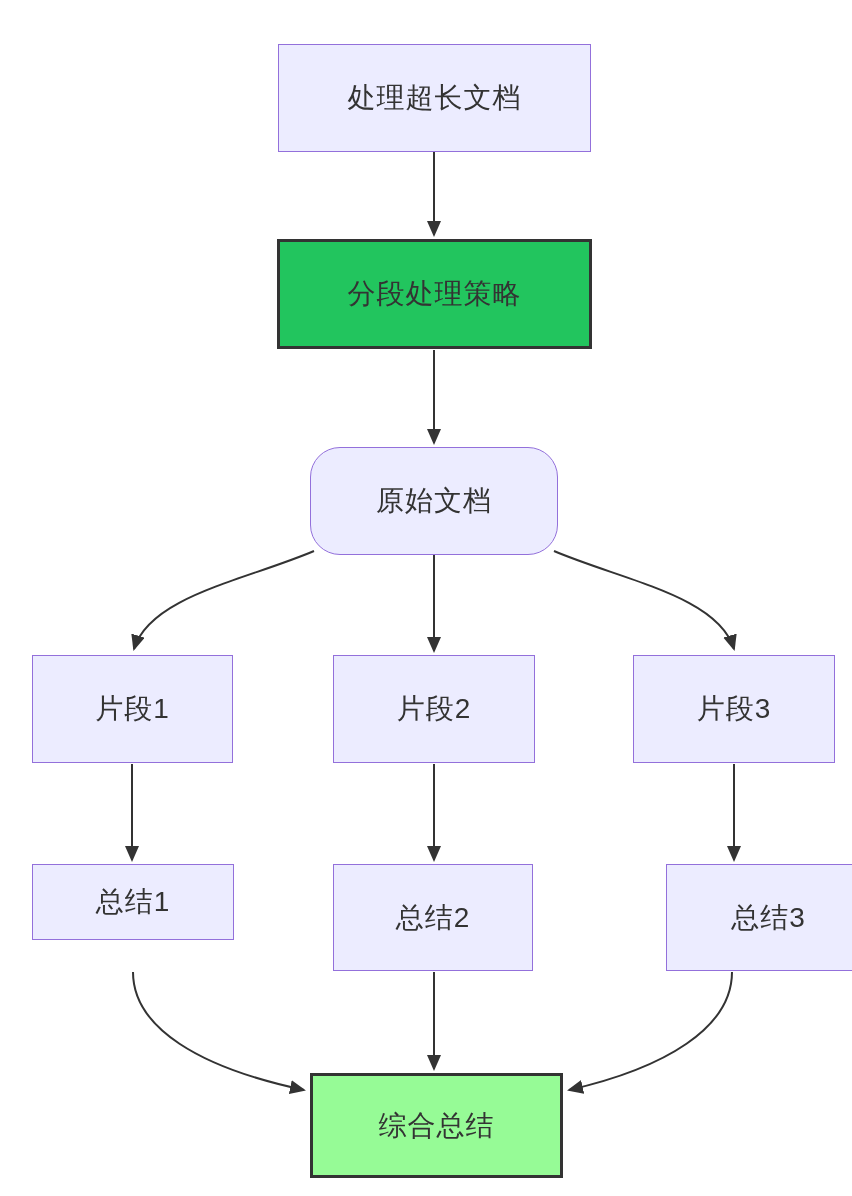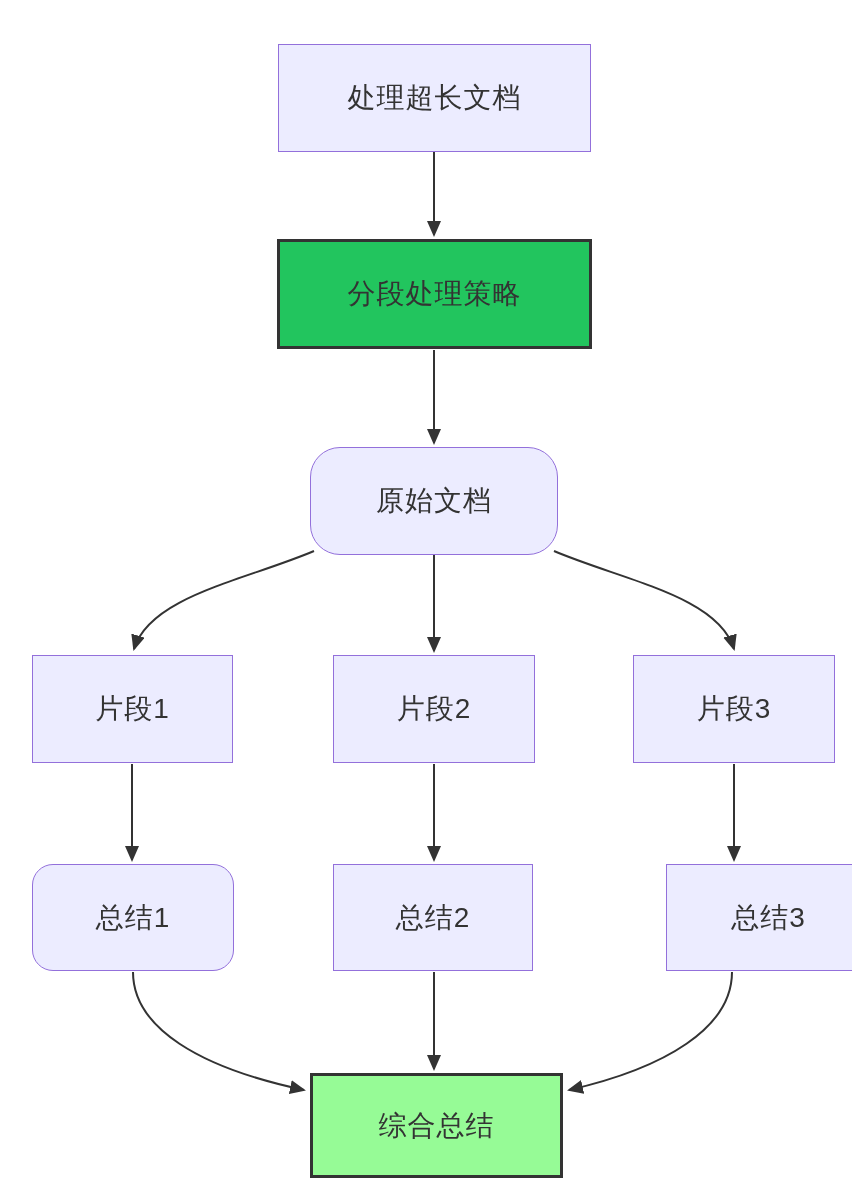--- a/index.html
+++ b/index.html
@@ -42,21 +42,21 @@
     letter-spacing: 1px;
     user-select: none;
   }
   
   .n-title    { left: 278px; top: 32px;   width: 313px; height: 108px; margin-top: 12px; }
   .n-strategy { left: 277px; top: 239px;  width: 315px; height: 110px; }
   .n-source   { left: 310px; top: 447px;  width: 248px; height: 108px; border-radius: 30px; }
   .n-chunk1   { left: 32px;  top: 655px;  width: 201px; height: 108px; }
   .n-chunk2   { left: 333px; top: 655px;  width: 202px; height: 108px; }
   .n-chunk3   { left: 633px; top: 655px;  width: 202px; height: 108px; }
-  .n-summary1 { left: 32px;  top: 864px;  width: 202px; height: 107px; border-radius: 21px; }
+  .n-summary1 { left: 32px;  top: 864px;  width: 202px; height: 76px; }
   .n-summary2 { left: 333px; top: 864px;  width: 200px; height: 107px; }
   .n-summary3 { left: 666px; top: 864px;  width: 205px; height: 107px; }
   .n-final    { left: 310px; top: 1073px; width: 253px; height: 105px; }
 </style>
 </head>
 <body>
 
 <div class="canvas">
 
   <svg class="edges-layer" viewBox="0 0 852 1196" xmlns="http://www.w3.org/2000/svg">

